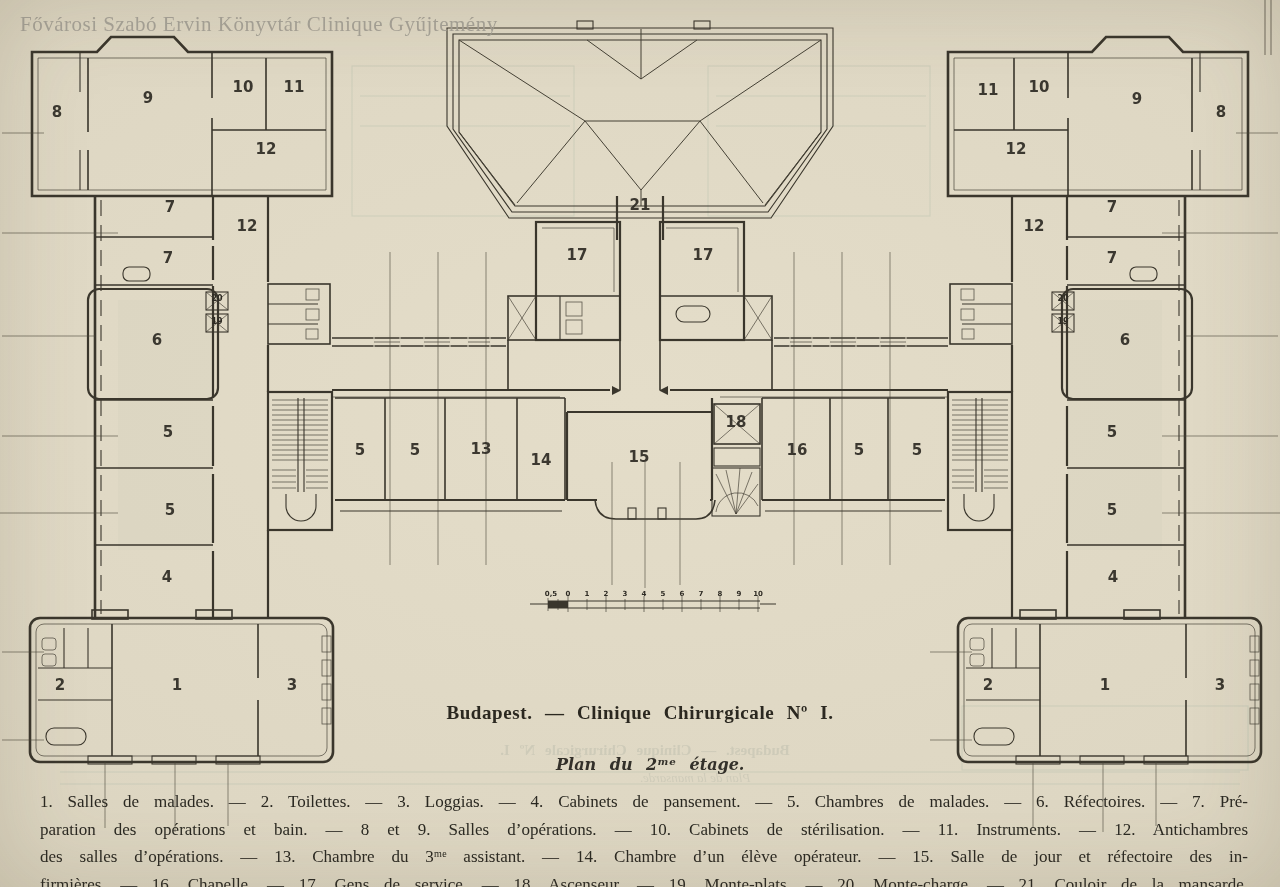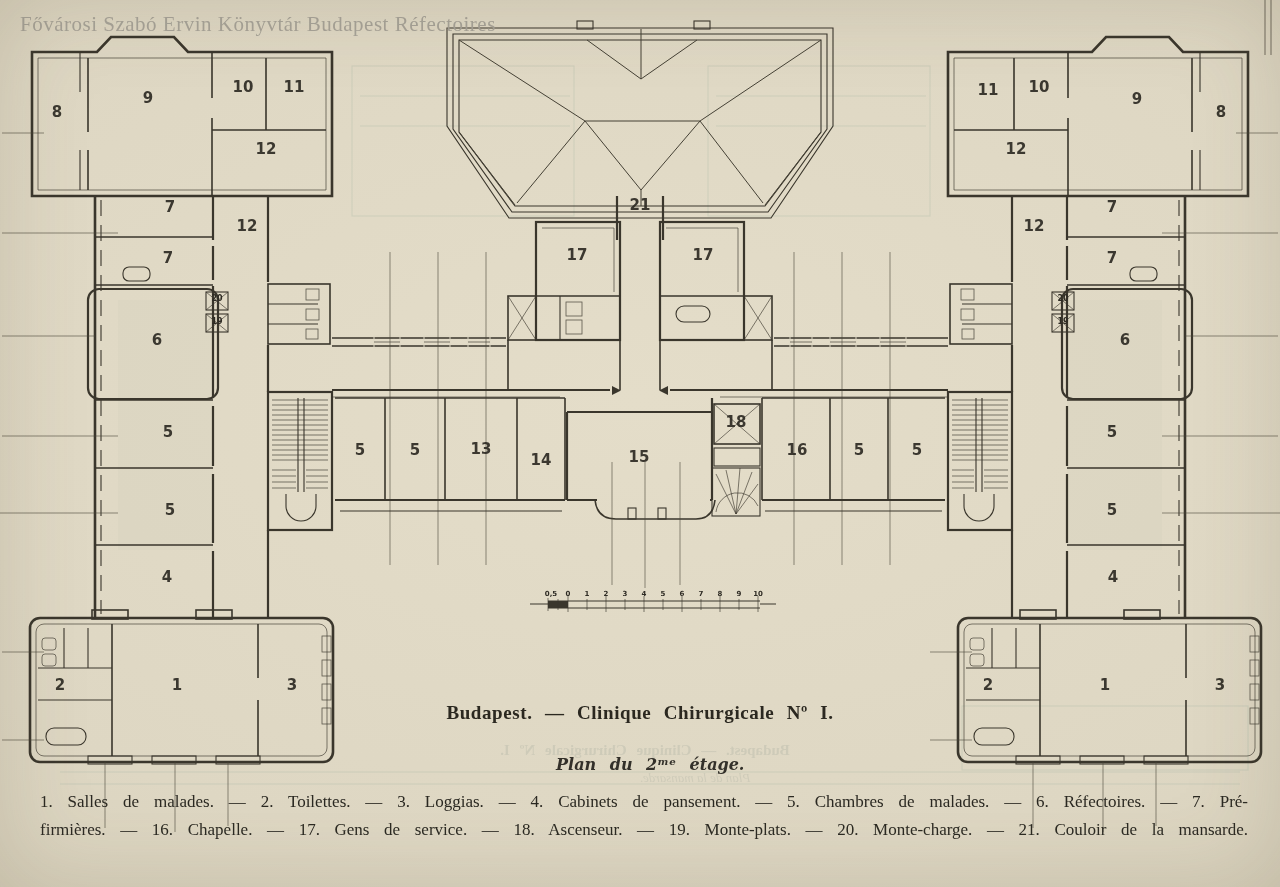--- a/index.html
+++ b/index.html
@@ -268,26 +268,28 @@
         <text x="1220" y="690" class="room-num">3</text>
       </g>
   <g id="shaft-labels">
         <text x="217" y="301" class="shaft-num">20</text>
         <text x="217" y="324" class="shaft-num">19</text>
         <text x="1063" y="301" class="shaft-num">20</text>
         <text x="1063" y="324" class="shaft-num">19</text>
       </g>
 </svg>
 
-<div id="watermark">Fővárosi Szabó Ervin Könyvtár Budapest Réfectoires</div>
+<div id="watermark">Fővárosi Szabó Ervin Könyvtár Clinique Gyűjtemény</div>
 
 <div id="ghost1" class="ghost">Budapest. — Clinique Chirurgicale Nº I.</div>
 <div id="ghost2" class="ghost">Plan de la mansarde.</div>
 
 <div id="title-main">Budapest.  —  Clinique Chirurgicale Nº I.</div>
 <div id="title-sub">Plan du 2ᵐᵉ étage.</div>
 
 <div id="legend">
   <div class="lg-line">1. Salles de malades. — 2. Toilettes. — 3. Loggias. — 4. Cabinets de pansement. — 5. Chambres de malades. — 6. Réfectoires. — 7. Pré-</div>
+  <div class="lg-line">paration des opérations et bain. — 8 et 9. Salles d’opérations. — 10. Cabinets de stérilisation. — 11. Instruments. — 12. Antichambres</div>
+  <div class="lg-line">des salles d’opérations. — 13. Chambre du 3ᵐᵉ assistant. — 14. Chambre d’un élève opérateur. — 15. Salle de jour et réfectoire des in-</div>
   <div class="lg-line">firmières. — 16. Chapelle. — 17. Gens de service. — 18. Ascenseur. — 19. Monte-plats. — 20. Monte-charge. — 21. Couloir de la mansarde.</div>
 </div>
 
 </div>
 
 </body></html>

